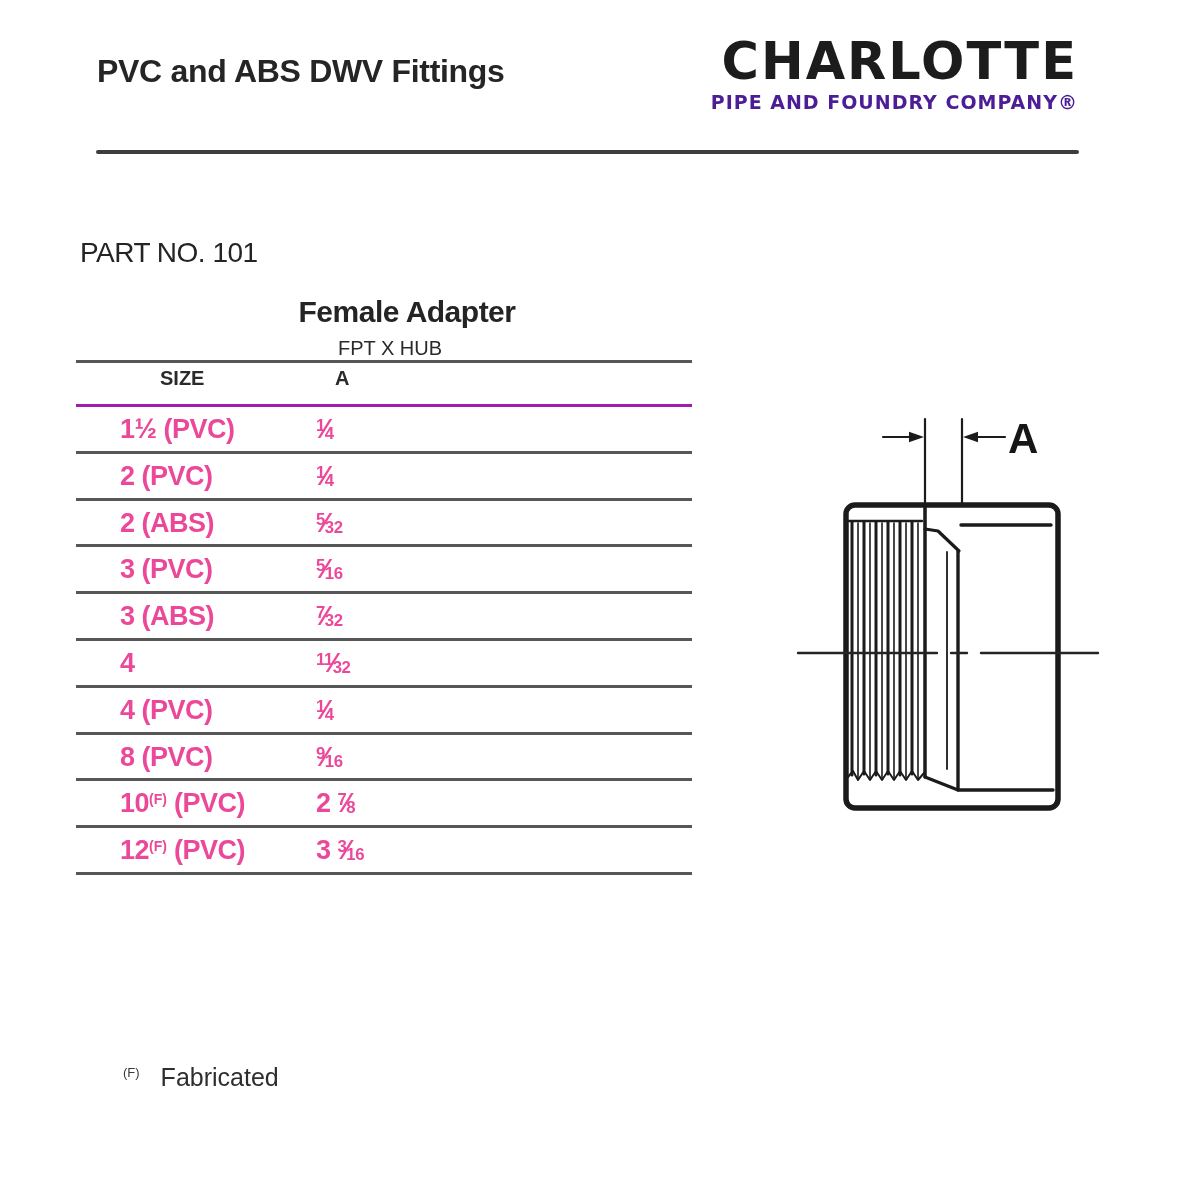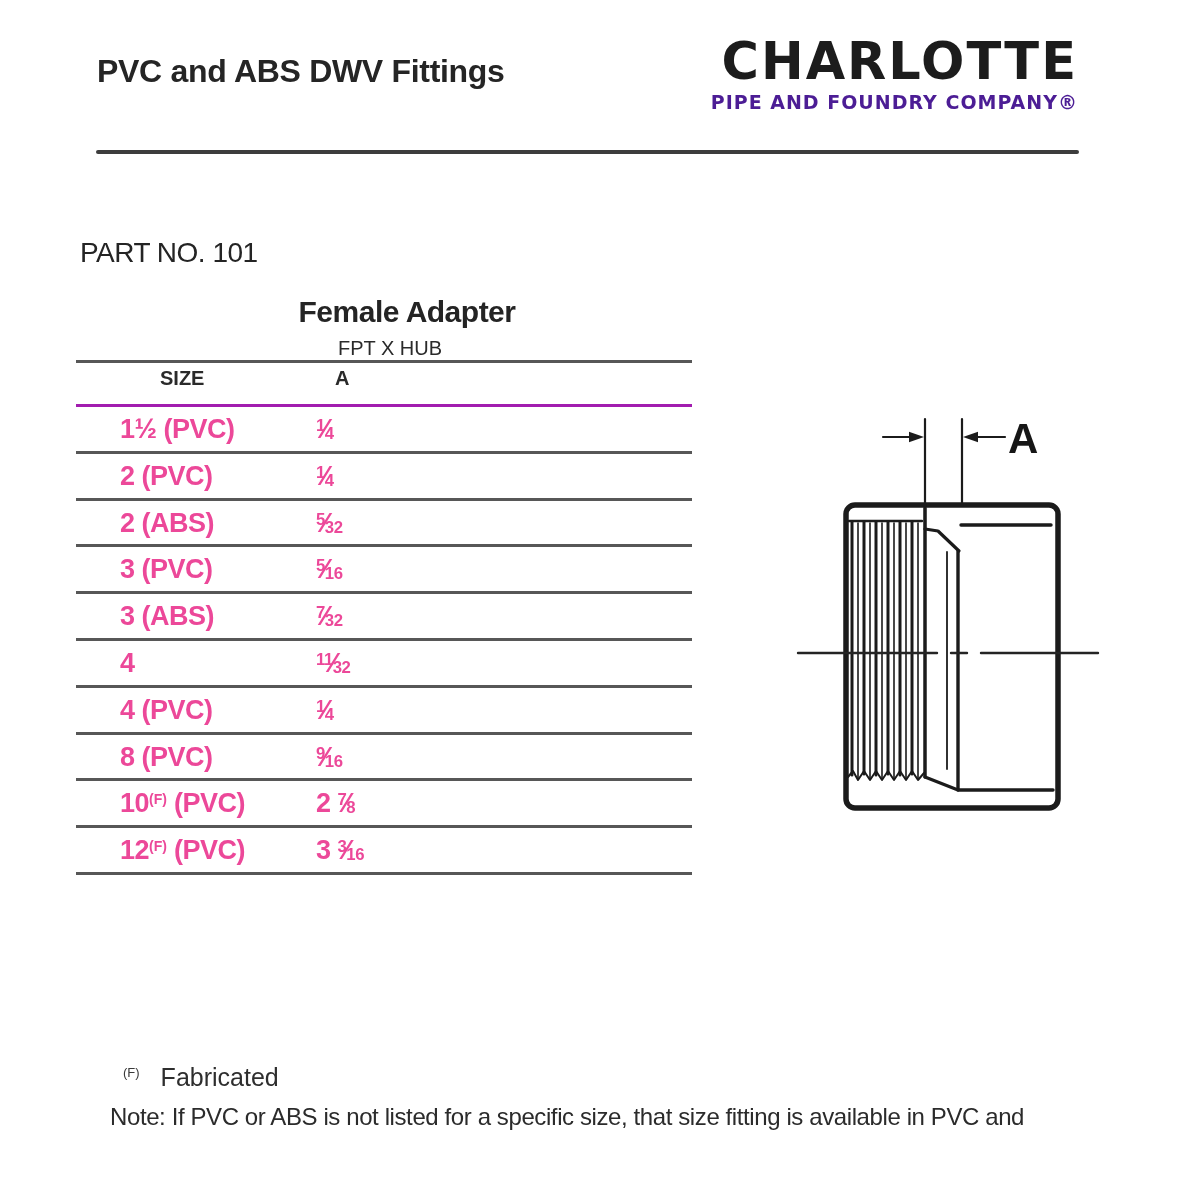--- a/index.html
+++ b/index.html
@@ -151,14 +151,13 @@
     <polygon points="963,437 978,431.8 978,442.2" fill="#1b1b1b" stroke="none"></polygon>
   </g>
   <text x="1008" y="453" font-size="42" font-weight="bold" fill="#161616" font-family="&quot;Liberation Sans&quot;, sans-serif">A</text>
 </svg>
 
 <div class="abs footnote">
   <sup>(F)</sup><span>Fabricated</span>
 </div>
 
 <div class="abs note">
-  <div>Note: If PVC or ABS is not listed for a specific size, that size fitting is available in PVC and</div>
 </div>
 
 </body></html>

